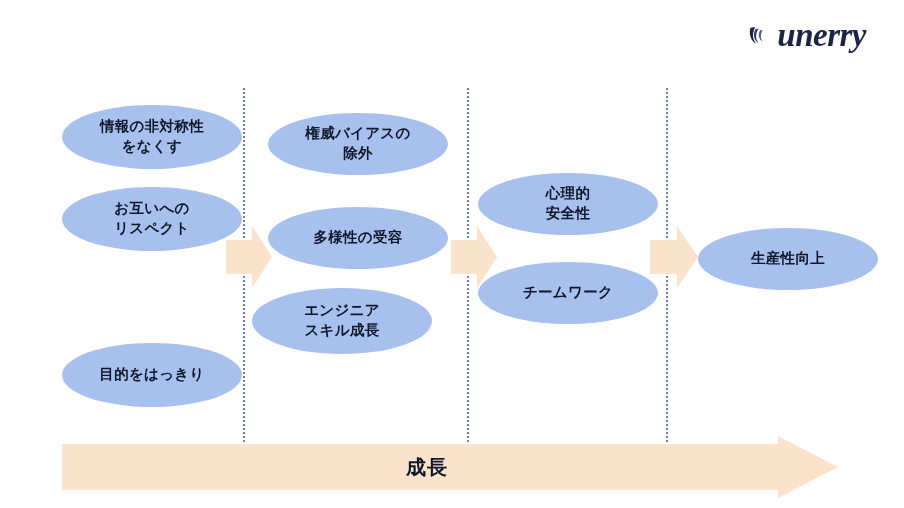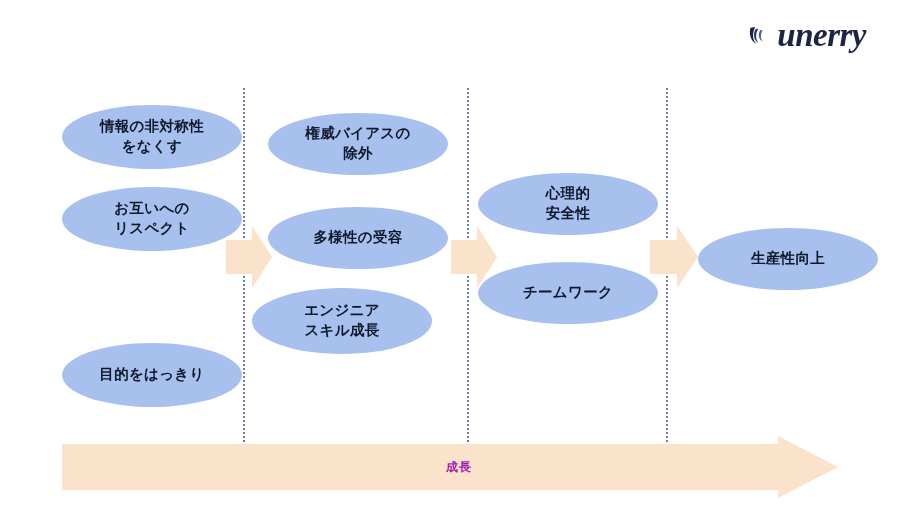--- a/index.html
+++ b/index.html
@@ -83,24 +83,23 @@
   #growth-arrow{
     position:absolute;
     left:62px;top:436px;
     width:776px;height:62px;
   }
   #growth-label{
     position:absolute;
     left:62px;top:436px;
     width:730px;height:62px;
     display:flex;align-items:center;justify-content:center;
-    font-size:12px;font-weight:700;color:#a21caf;
+    font-size:20px;font-weight:700;color:#0f172a;
     letter-spacing:1px;
     pointer-events:none;
-    padding-left:32px;
   }
 </style>
 </head>
 <body>
 
 <div id="slide">
 
 
   <div id="logo">
     <svg class="mark" viewBox="0 0 32 32">

